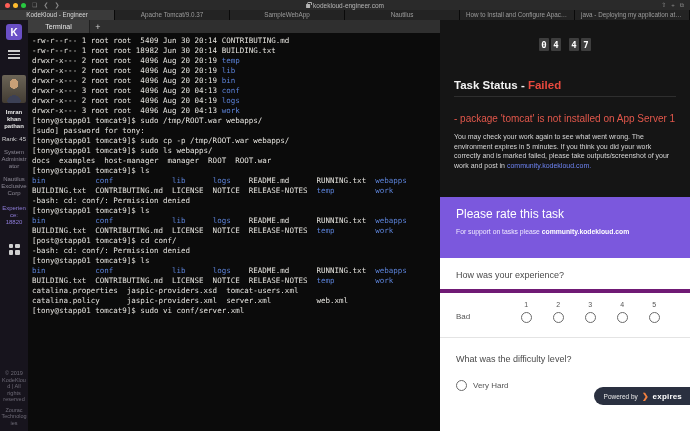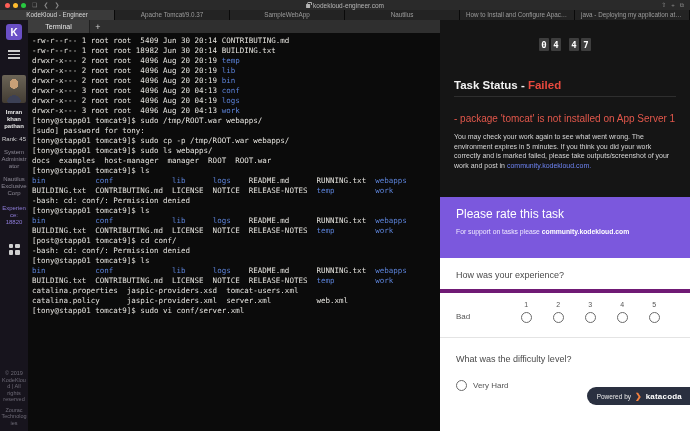--- a/index.html
+++ b/index.html
@@ -227,18 +227,18 @@
           </div>
       </div>
       <div class="q2">What was the difficulty level?</div>
       <div class="difficulty-row">
         <span class="diff-radio"></span>
         <span class="diff-label">Very Hard</span>
       </div>
       <div class="powered">
         <span class="pb">Powered by</span>
         <span class="arrow">❯</span>
-        <span class="brand">katacoda</span>
+        <span class="brand">expires</span>
       </div>
     </div>
 
   </div>
 </div>
 
 </body></html>

